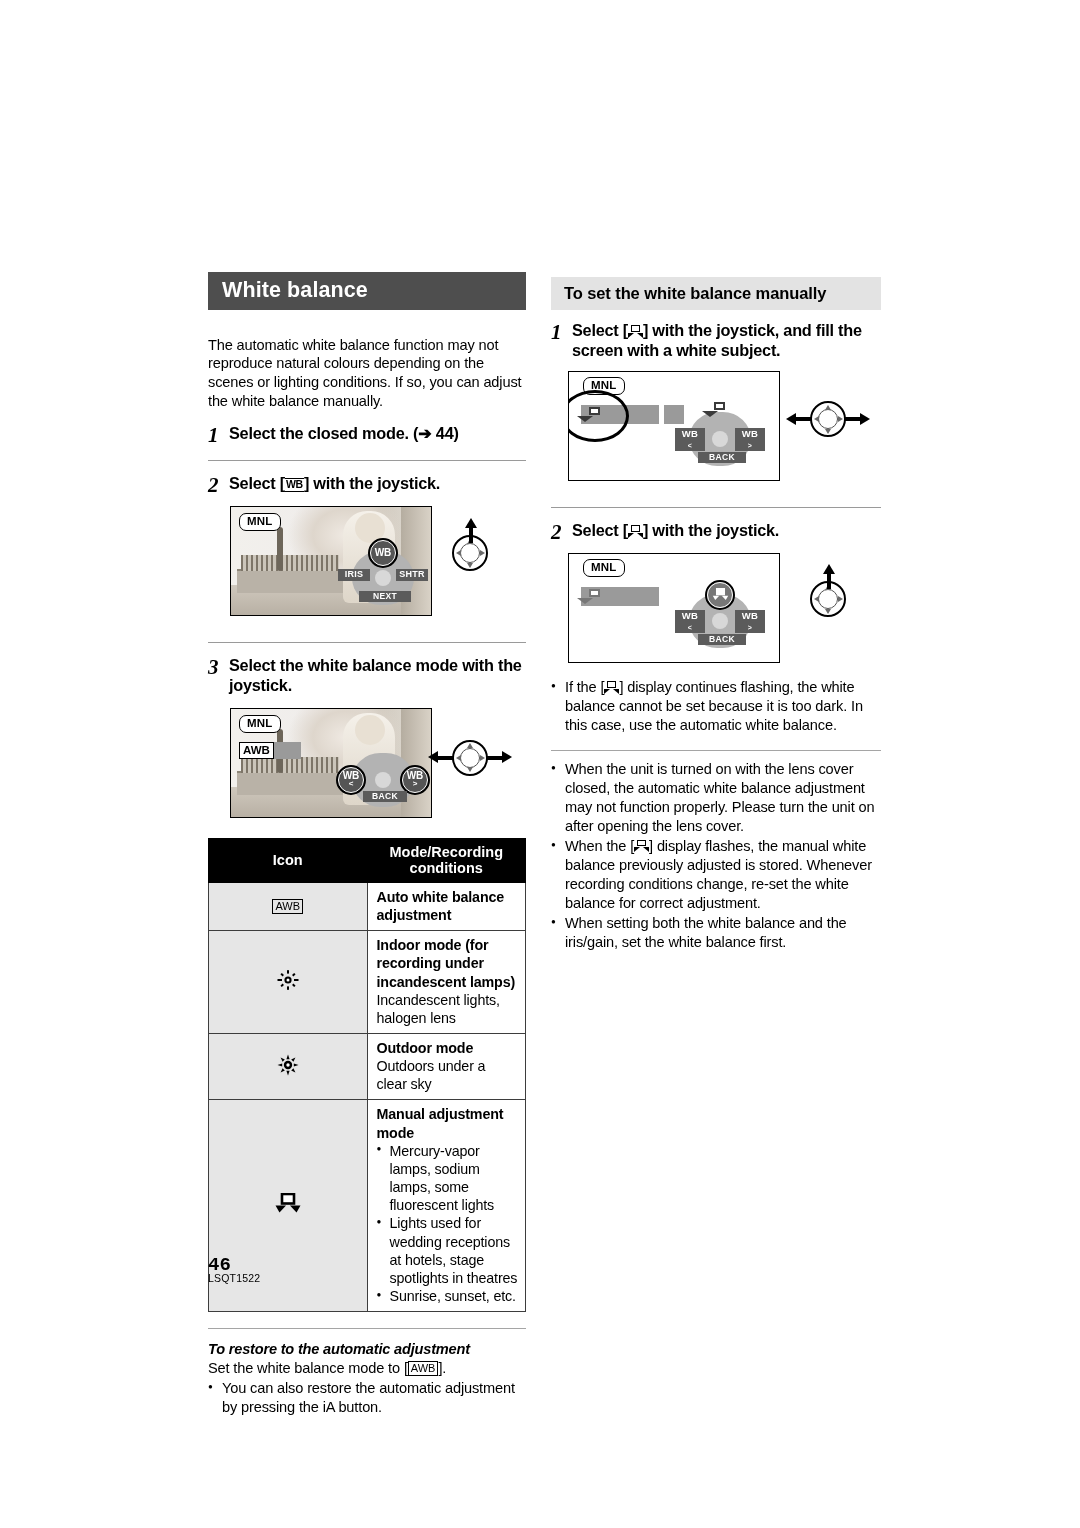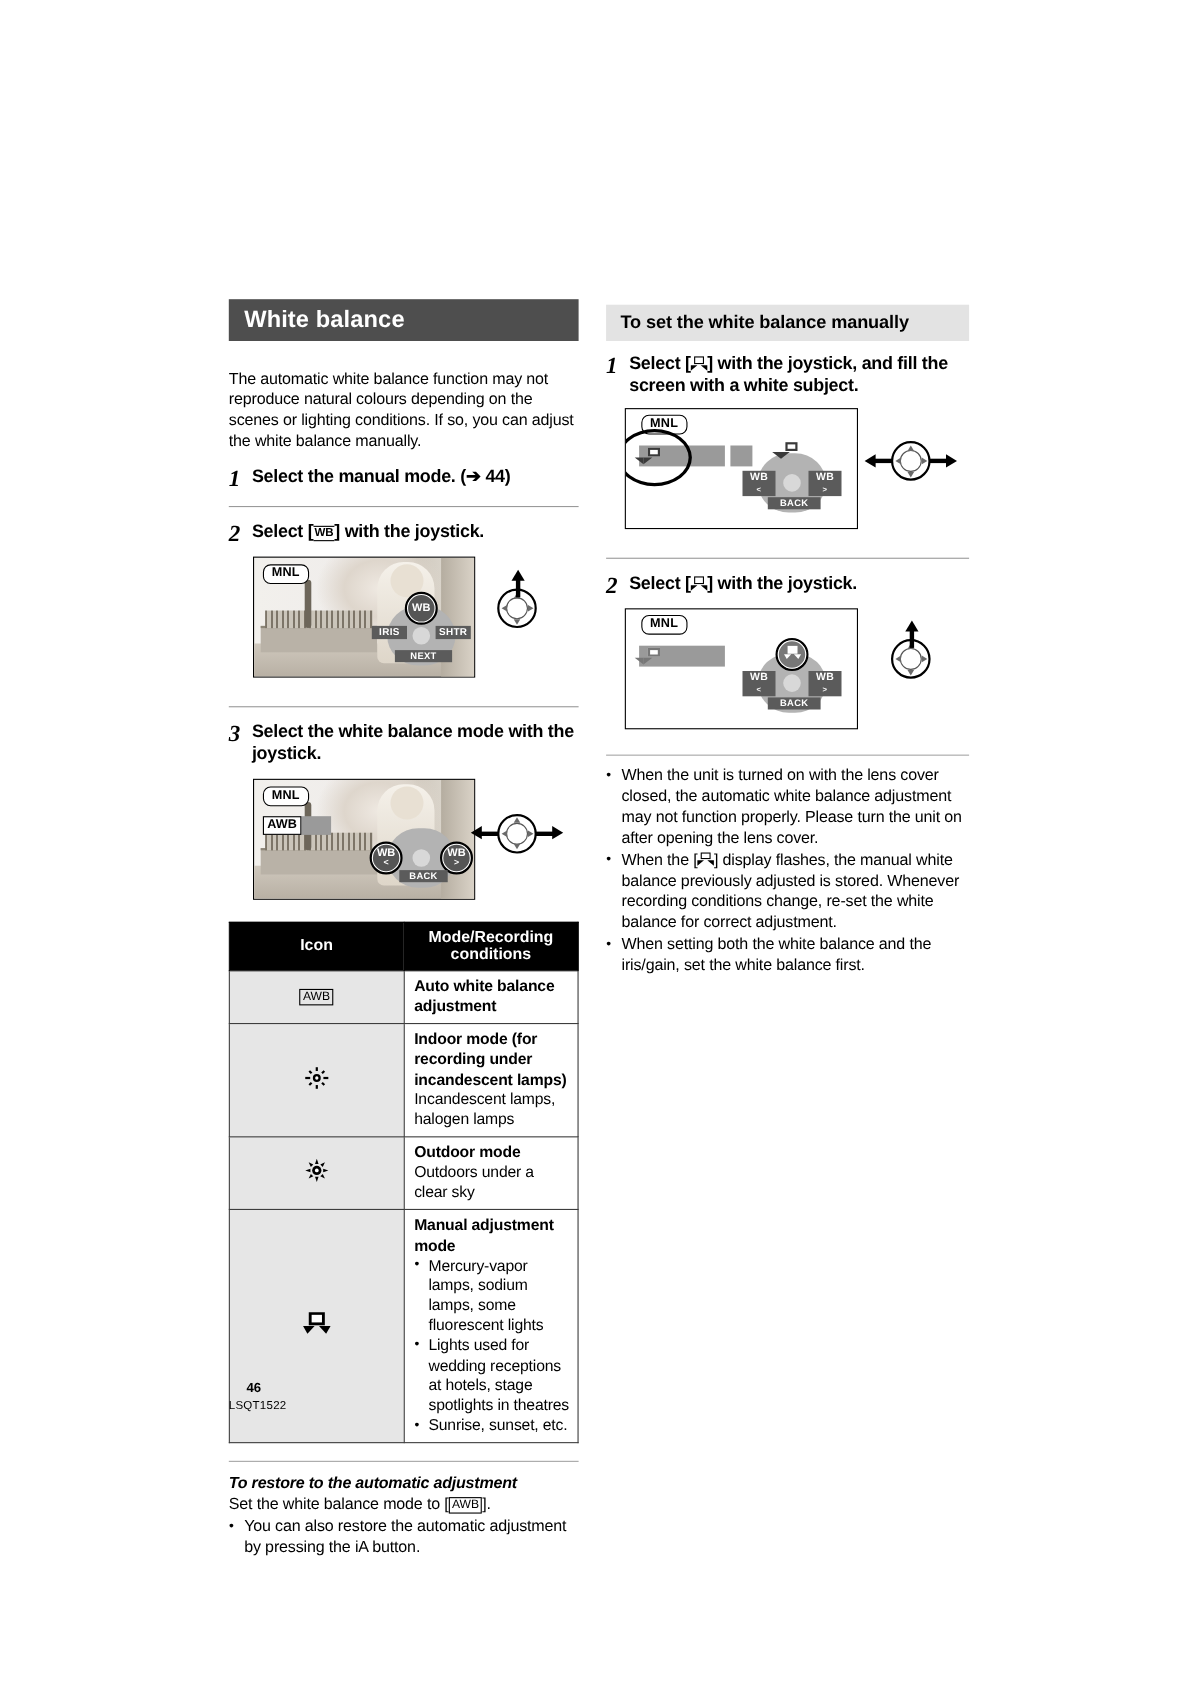--- a/index.html
+++ b/index.html
@@ -433,24 +433,25 @@
   .restore-head {
     font-size: 14.6px;
     font-weight: bold;
     font-style: italic;
     margin-top: 12px;
     letter-spacing: -0.2px;
   }
 
   .pagenum {
     position: absolute;
-    left: 224px;
+    left: 208px;
     top: 1254px;
-    font-size: 12px;
-    font-weight: bold;
+    font-size: 19px;
+    font-weight: bold;
+    font-family: Liberation Mono, monospace;
   }
   .docid {
     position: absolute;
     left: 208px;
     top: 1272px;
     font-size: 10.5px;
     letter-spacing: 0.2px;
   }
 
   
@@ -467,21 +468,21 @@
 
   <div class="col-left">
 
     <div class="h-dark">White balance</div>
 
     <div class="body-text">The automatic white balance function may not reproduce natural colours depending on the scenes or lighting conditions. If so, you can adjust the white balance manually.</div>
 
     <div class="step">
       <div class="num">1</div>
       <div class="txt">
-        <span>Select the manual mode. (</span><span>➔</span><span> 44)</span>
+        <span>Select the closed mode. (</span><span>➔</span><span> 44)</span>
       </div>
     </div>
 
     <div class="rule"></div>
 
     <div class="step">
       <div class="num">2</div>
       <div class="txt">
         <span>Select [</span><span class="wb-box">WB</span><span>] with the joystick.</span>
       </div>
@@ -605,21 +606,21 @@
                 <rect x="10" y="17.4" width="2" height="3.4" fill="#000"></rect>
                 <rect x="4.2" y="4.2" width="2" height="3" fill="#000" transform="rotate(-45 5.2 5.7)"></rect>
                 <rect x="15.8" y="4.2" width="2" height="3" fill="#000" transform="rotate(45 16.8 5.7)"></rect>
                 <rect x="4.2" y="14.8" width="2" height="3" fill="#000" transform="rotate(45 5.2 16.3)"></rect>
                 <rect x="15.8" y="14.8" width="2" height="3" fill="#000" transform="rotate(-45 16.8 16.3)"></rect>
               </svg>
             </span>
           </td>
           <td>
             <div class="bold">Indoor mode (for recording under incandescent lamps)</div>
-            <div>Incandescent lamps, halogen lamps</div>
+            <div>Incandescent lights, halogen lens</div>
           </td>
         </tr>
         <tr>
           <td class="iconcell">
             <span class="sun-outdoor">
               <svg width="22" height="22" viewBox="0 0 22 22" aria-hidden="true">
                 <circle cx="11" cy="11" r="4.2" fill="#000"></circle>
                 <circle cx="11" cy="11" r="1.7" fill="#fff"></circle>
                 <polygon points="11,0.5 12.6,5.2 9.4,5.2" fill="#000"></polygon>
                 <polygon points="11,21.5 12.6,16.8 9.4,16.8" fill="#000"></polygon>
@@ -769,20 +770,25 @@
         <div class="ring2"></div>
         <div class="tk up"></div>
           <div class="tk dn"></div>
           <div class="tk lf"></div>
           <div class="tk rt"></div>
         <div class="arrow arrow-up"></div>
       </div>
     </div>
 
 
+    <ul class="dots">
+      <li>
+        <span>If the [</span><span class="mwb"><span class="scr"></span><span class="bl"></span><span class="br"></span></span><span>] display continues flashing, the white balance cannot be set because it is too dark. In this case, use the automatic white balance.</span>
+      </li>
+    </ul>
 
     <div class="rule thin" style="margin-top:15px;"></div>
 
     <ul class="dots" style="margin-top:9px;">
       <li>When the unit is turned on with the lens cover closed, the automatic white balance adjustment may not function properly. Please turn the unit on after opening the lens cover.</li>
       <li>
         <span>When the [</span><span class="mwb"><span class="scr"></span><span class="bl"></span><span class="br"></span></span><span>] display flashes, the manual white balance previously adjusted is stored. Whenever recording conditions change, re-set the white balance for correct adjustment.</span>
       </li>
       <li>When setting both the white balance and the iris/gain, set the white balance first.</li>
     </ul>

